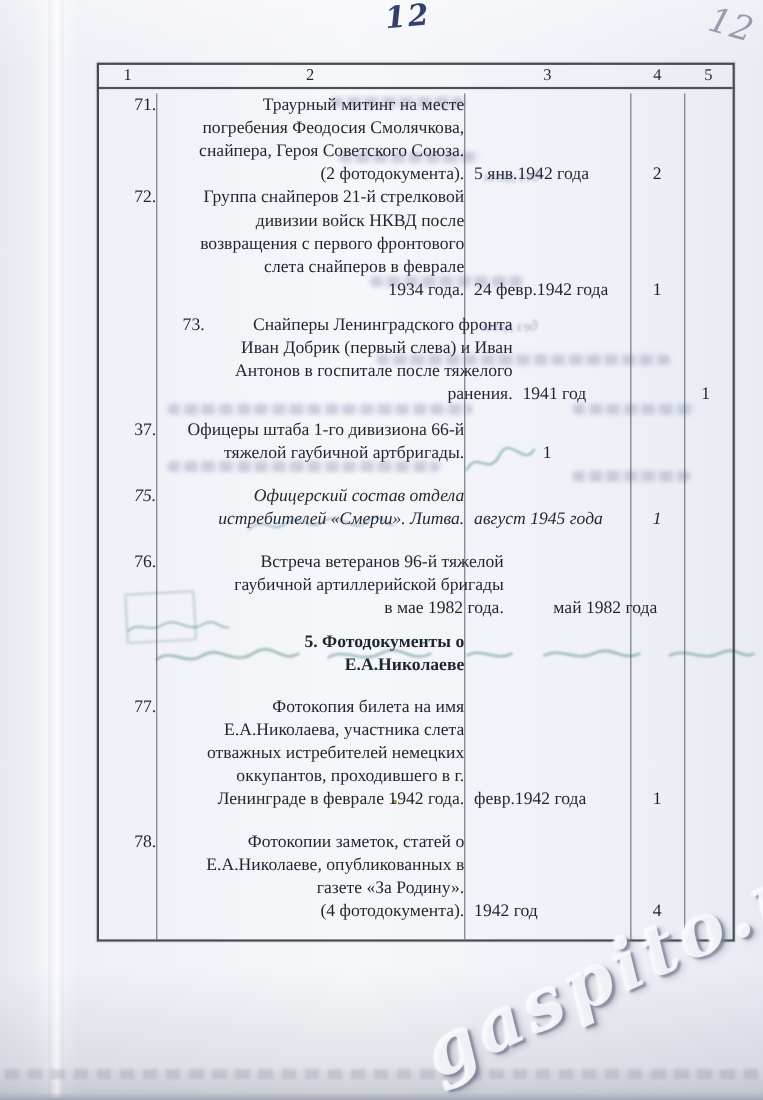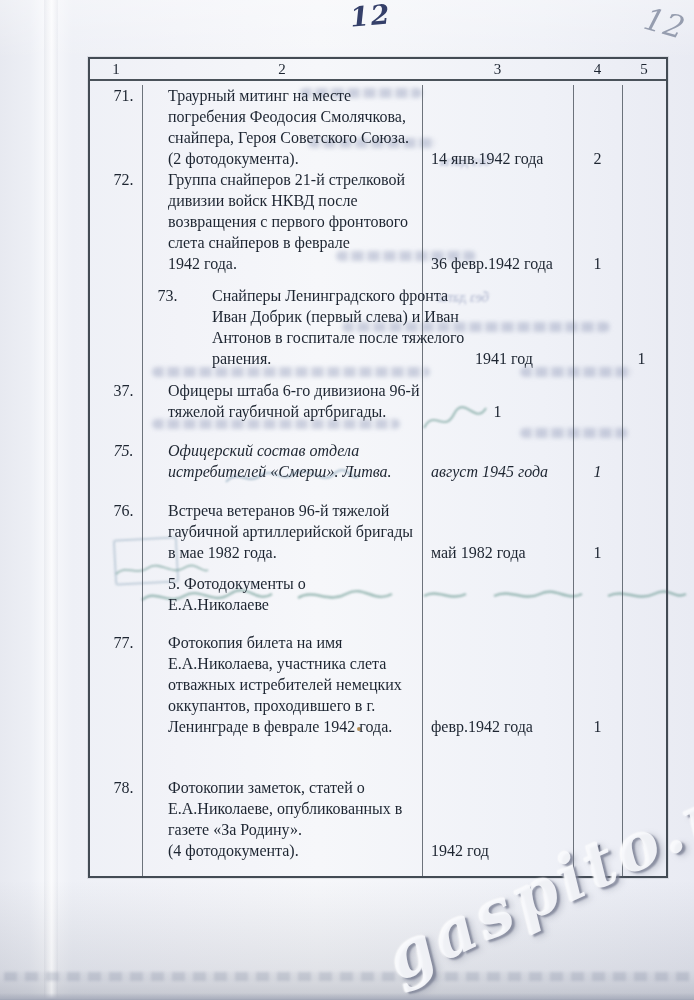--- a/index.html
+++ b/index.html
@@ -22,26 +22,26 @@
     font-family:"DejaVu Serif",serif;letter-spacing:1px;}
 
   
   .doc-table{position:absolute;left:88px;top:57px;width:576px;border:2px solid #434b54;box-shadow:0 0 0 1px rgba(80,90,100,.12);}
   .thead{display:grid;grid-template-columns:52px 280px 151px 49px 1fr;height:20px;line-height:20px;
     border-bottom:2px solid #4a525a;text-align:center;font-size:15px;color:#1d2531;}
   .tbody{position:relative;padding-bottom:15px;}
   .vline{position:absolute;top:0;bottom:0;width:1px;background:rgba(64,72,82,.75);}
   .vl1{left:52px;} .vl2{left:332px;} .vl3{left:483px;} .vl4{left:532px;}
   .trow{display:grid;grid-template-columns:52px 280px 151px 49px 1fr;position:relative;}
-  .c1{text-align:center;padding-left:15px;font-size:16px;line-height:21px;color:#1d2531;}
-  .c2{padding-left:26px;font-size:16px;line-height:21px;color:#1d2531;white-space:pre;}
+  .c1{text-align:right;padding-left:15px;font-size:16px;line-height:21px;color:#1d2531;}
+  .c2{padding-left:26px;font-size:16px;line-height:21px;color:#1d2531;white-space:pre;text-align:right;}
   .c3{padding-left:9px;font-size:16px;line-height:21px;color:#1d2531;align-self:end;white-space:pre;}
   .c4{text-align:center;font-size:16px;line-height:21px;color:#1d2531;align-self:end;}
   .c5{}
-  .trow.section .c2{font-weight:normal;}
+  .trow.section .c2{font-weight:bold;}
 
   
   .bt{position:absolute;pointer-events:none;}
   .bt-blob{height:10px;border-radius:5px;filter:blur(2px);
     background:repeating-linear-gradient(90deg, rgba(135,145,178,.38) 0 11px, rgba(135,145,178,.10) 11px 16px);}
   .bt-text{font-size:14px;color:rgba(148,158,190,.75);filter:blur(1px);transform:scaleX(-1) skewX(8deg);}
   .bt-teal{filter:blur(1.2px);opacity:.55;}
   .bt-stamp{width:60px;height:42px;border:2px solid rgba(118,150,170,.38);border-radius:3px;
     transform:rotate(-3deg);filter:blur(1px);}
   .bt-band{height:9px;filter:blur(1.6px);opacity:.55;
@@ -102,61 +102,61 @@
       <div class="vline vl1"></div>
       <div class="vline vl2"></div>
       <div class="vline vl3"></div>
       <div class="vline vl4"></div>
     <div class="trow" style="margin-top: 4px;">
           <div class="c1">71.</div>
           <div class="c2">Траурный митинг на месте
 погребения Феодосия Смолячкова,
 снайпера, Героя Советского Союза.
 (2 фотодокумента).</div>
-          <div class="c3">14 янв.1942 года</div>
+          <div class="c3">5 янв.1942 года</div>
           <div class="c4">2</div>
           <div class="c5"></div>
         </div>
         <div class="trow" style="">
           <div class="c1">72.</div>
           <div class="c2">Группа снайперов 21-й стрелковой
 дивизии войск НКВД после
 возвращения с первого фронтового
 слета снайперов в феврале
-1942 года.</div>
-          <div class="c3">36 февр.1942 года</div>
+1934 года.</div>
+          <div class="c3">24 февр.1942 года</div>
           <div class="c4">1</div>
           <div class="c5"></div>
         </div>
         <div class="trow" style="margin-top: 11px; margin-left: 44px;">
           <div class="c1">73.</div>
           <div class="c2">Снайперы Ленинградского фронта
 Иван Добрик (первый слева) и Иван
 Антонов в госпитале после тяжелого
 ранения.</div>
           <div class="c3">1941 год</div>
           <div class="c4">1</div>
           <div class="c5"></div>
         </div>
         <div class="trow" style="margin-top: 11px;">
           <div class="c1">37.</div>
-          <div class="c2">Офицеры штаба 6-го дивизиона 96-й
+          <div class="c2">Офицеры штаба 1-го дивизиона 66-й
 тяжелой гаубичной артбригады.</div>
           <div class="c4">1</div>
           <div class="c5"></div>
         </div>
         <div class="trow" style="margin-top: 18px; font-style: italic;">
           <div class="c1">75.</div>
           <div class="c2">Офицерский состав отдела
 истребителей «Смерш». Литва.</div>
           <div class="c3">август 1945 года</div>
           <div class="c4">1</div>
           <div class="c5"></div>
         </div>
-        <div class="trow" style="margin-top: 18px;">
+        <div class="trow" style="margin-top: 18px; gap: 36px;">
           <div class="c1">76.</div>
           <div class="c2">Встреча ветеранов 96-й тяжелой
 гаубичной артиллерийской бригады
 в мае 1982 года.</div>
           <div class="c3">май 1982 года</div>
           <div class="c4">1</div>
           <div class="c5"></div>
         </div>
         <div class="trow section" style="margin-top: 10px;">
           <div class="c1"></div>
@@ -170,21 +170,21 @@
           <div class="c1">77.</div>
           <div class="c2">Фотокопия билета на имя
 Е.А.Николаева, участника слета
 отважных истребителей немецких
 оккупантов, проходившего в г.
 Ленинграде в феврале 1942 года.</div>
           <div class="c3">февр.1942 года</div>
           <div class="c4">1</div>
           <div class="c5"></div>
         </div>
-        <div class="trow" style="margin-top: 40px;">
+        <div class="trow" style="margin-top: 18px;">
           <div class="c1">78.</div>
           <div class="c2">Фотокопии заметок, статей о
 Е.А.Николаеве, опубликованных в
 газете «За Родину».
 (4 фотодокумента).</div>
           <div class="c3">1942 год</div>
           <div class="c4">4</div>
           <div class="c5"></div>
         </div>
       </div>

